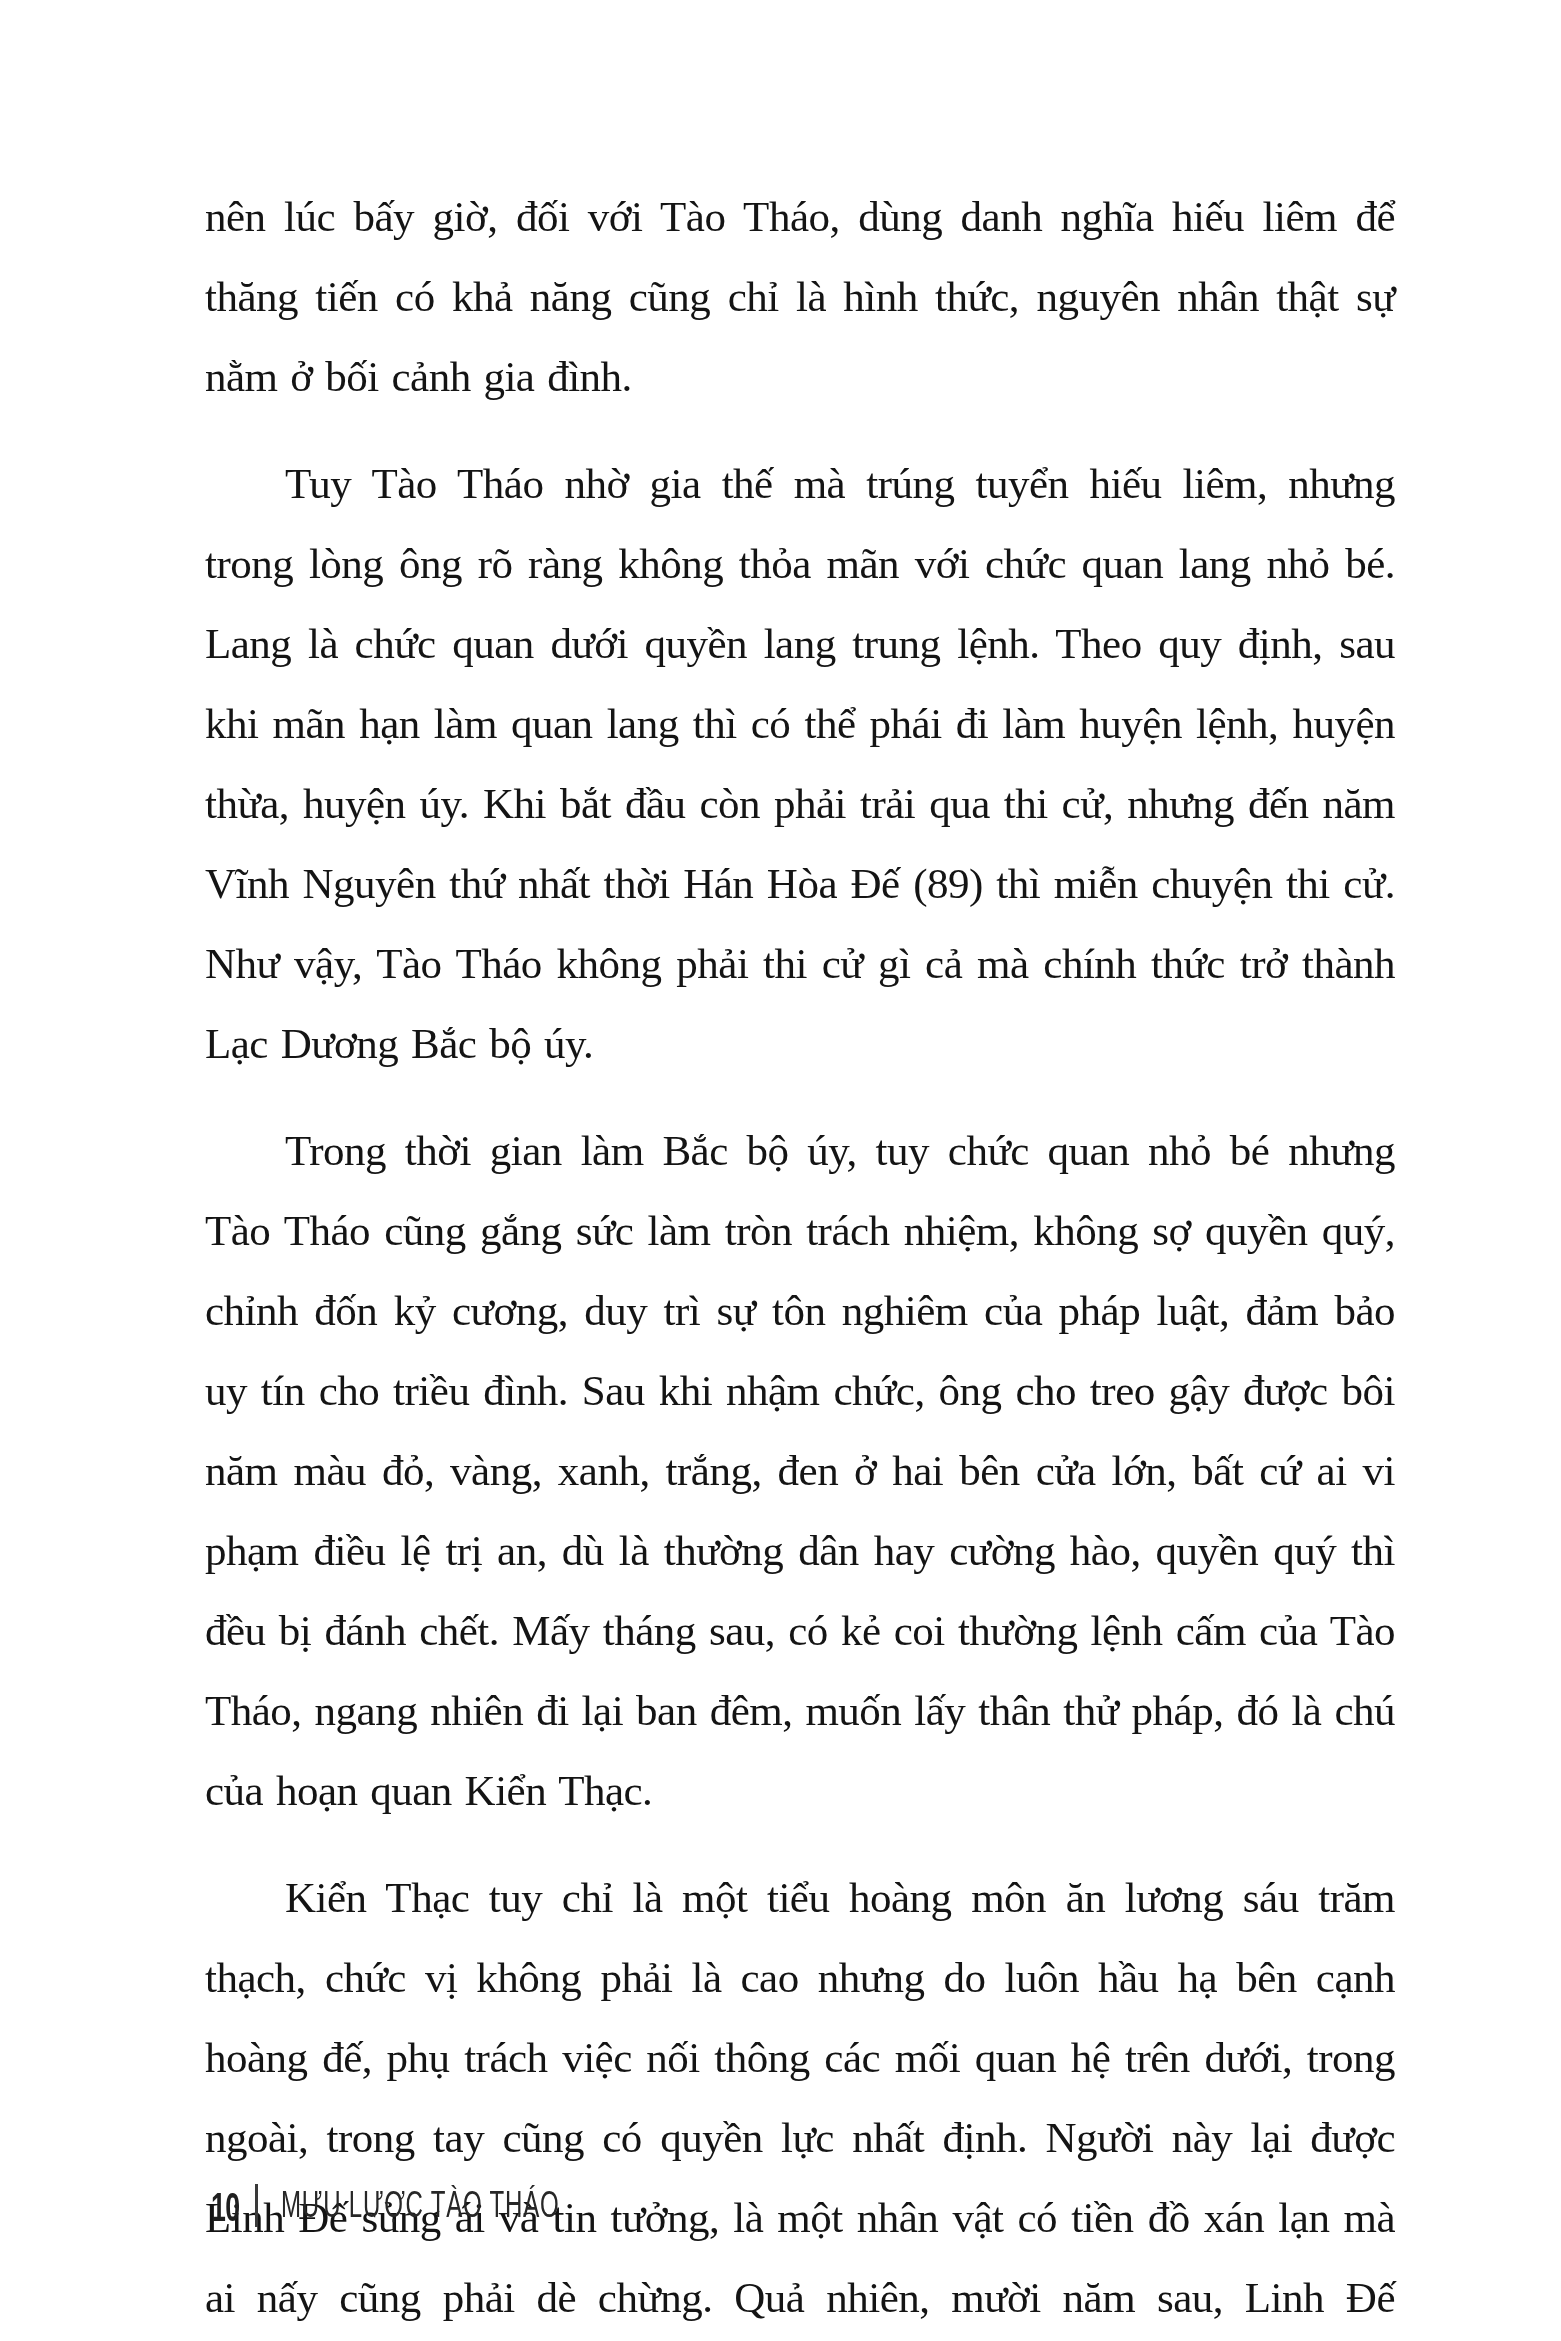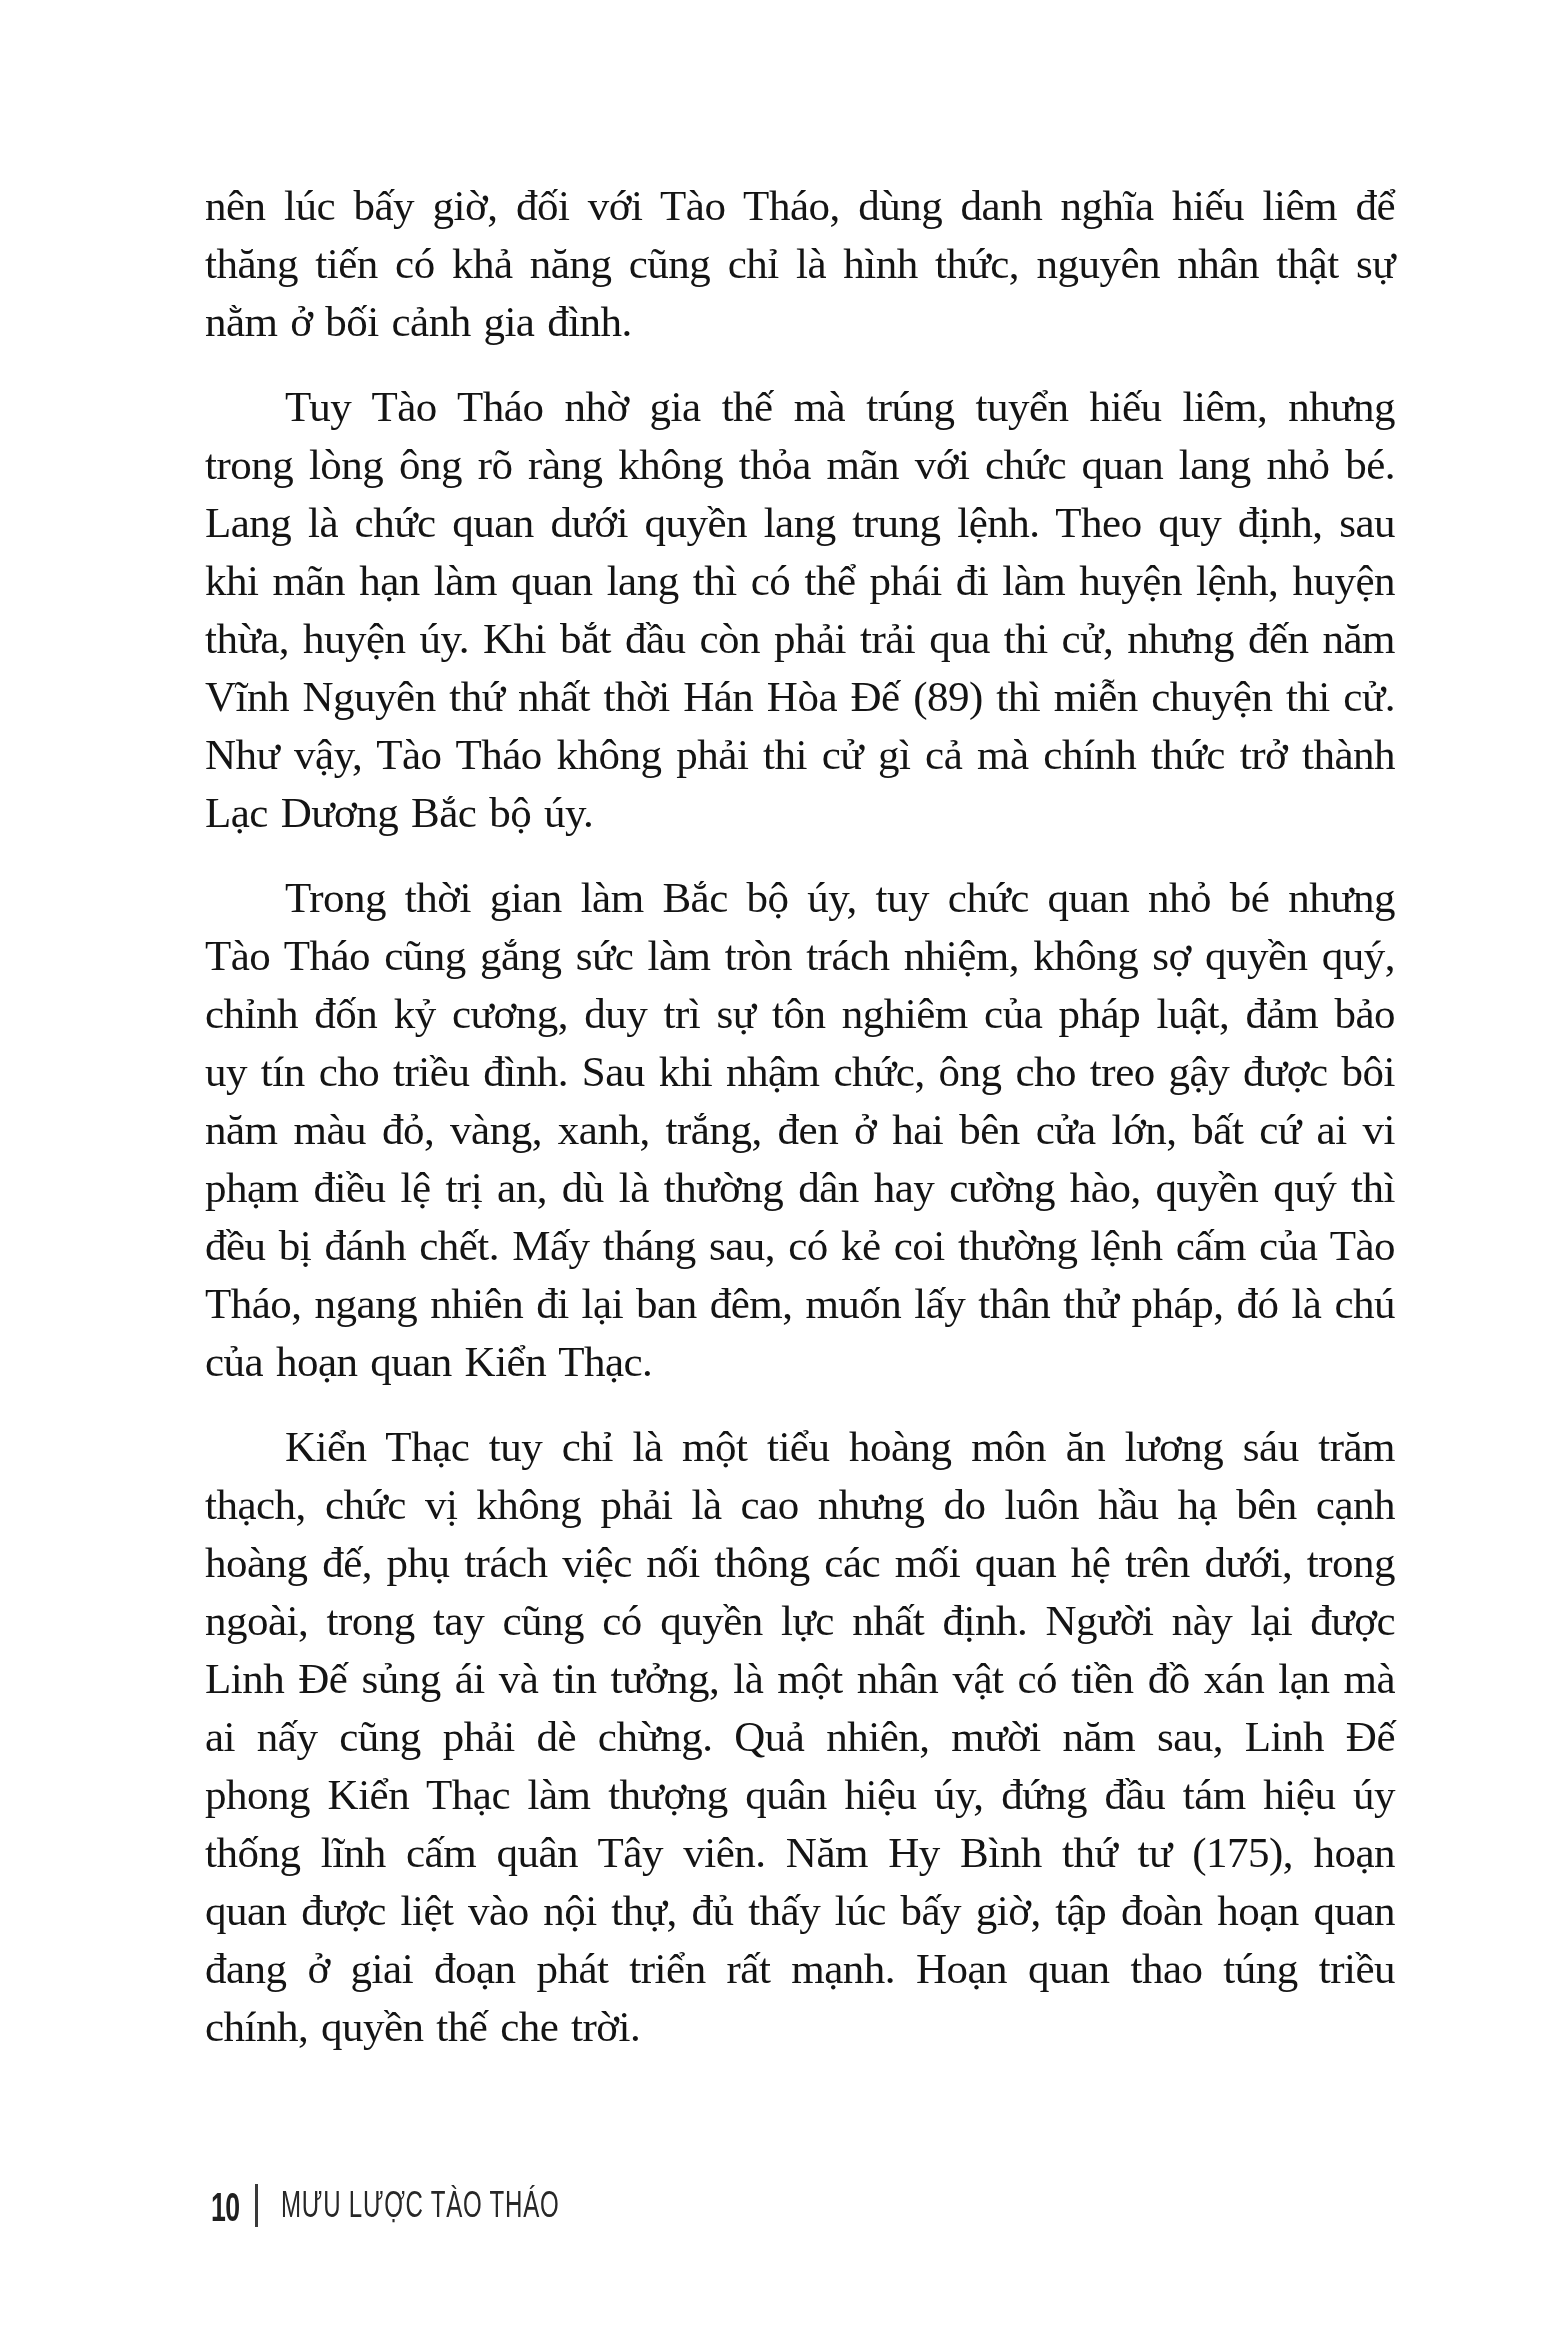--- a/index.html
+++ b/index.html
@@ -23,21 +23,21 @@
     position: absolute;
     left: 205px;
     top: 177px;
     width: 1190px;
     text-align: justify;
     font-family: "Liberation Serif", serif;
   }
   .para {
     margin: 0 0 27px 0;
     font-size: 43px;
-    line-height: 58px;
+    line-height: 80px;
     letter-spacing: -0.5px;
     word-spacing: 2.5px;
     color: #141414;
   }
   .para.indent {
     text-indent: 80px;
     font-family: Liberation Serif, serif;
   }
   .page-footer {
     position: absolute;

